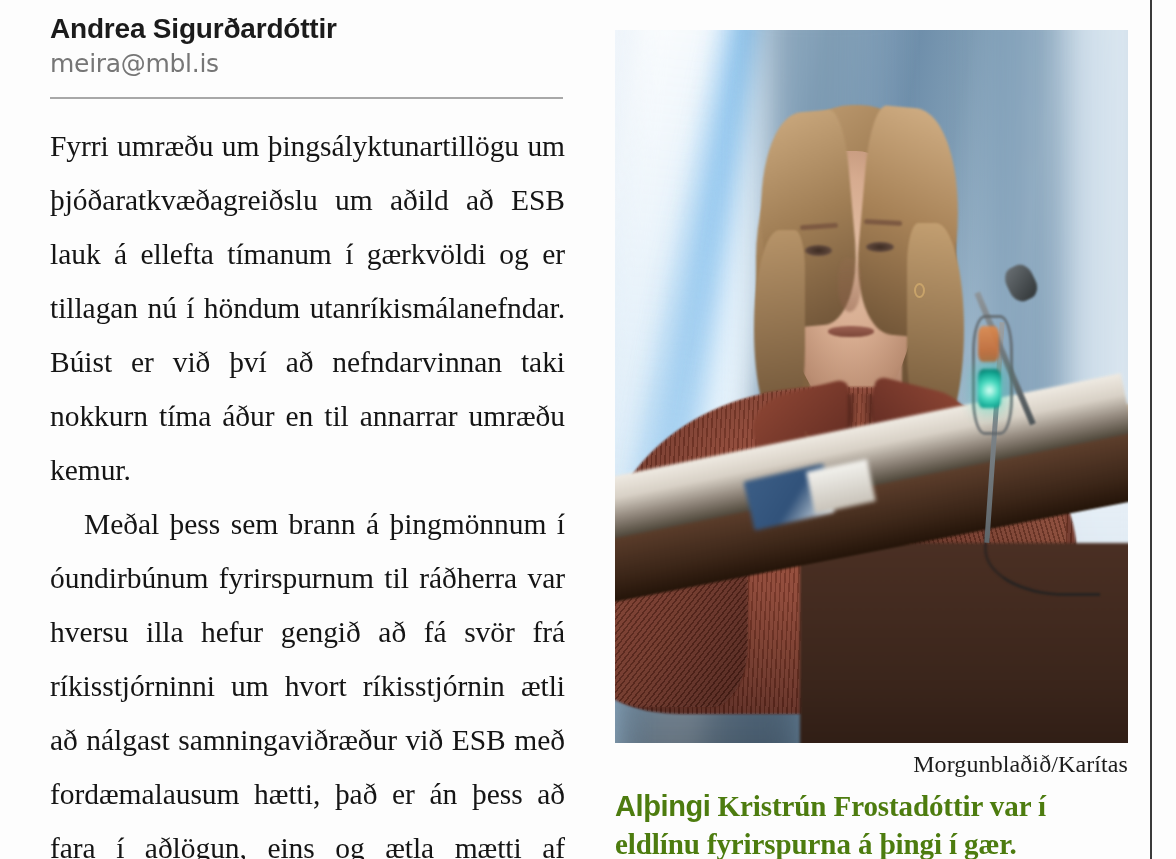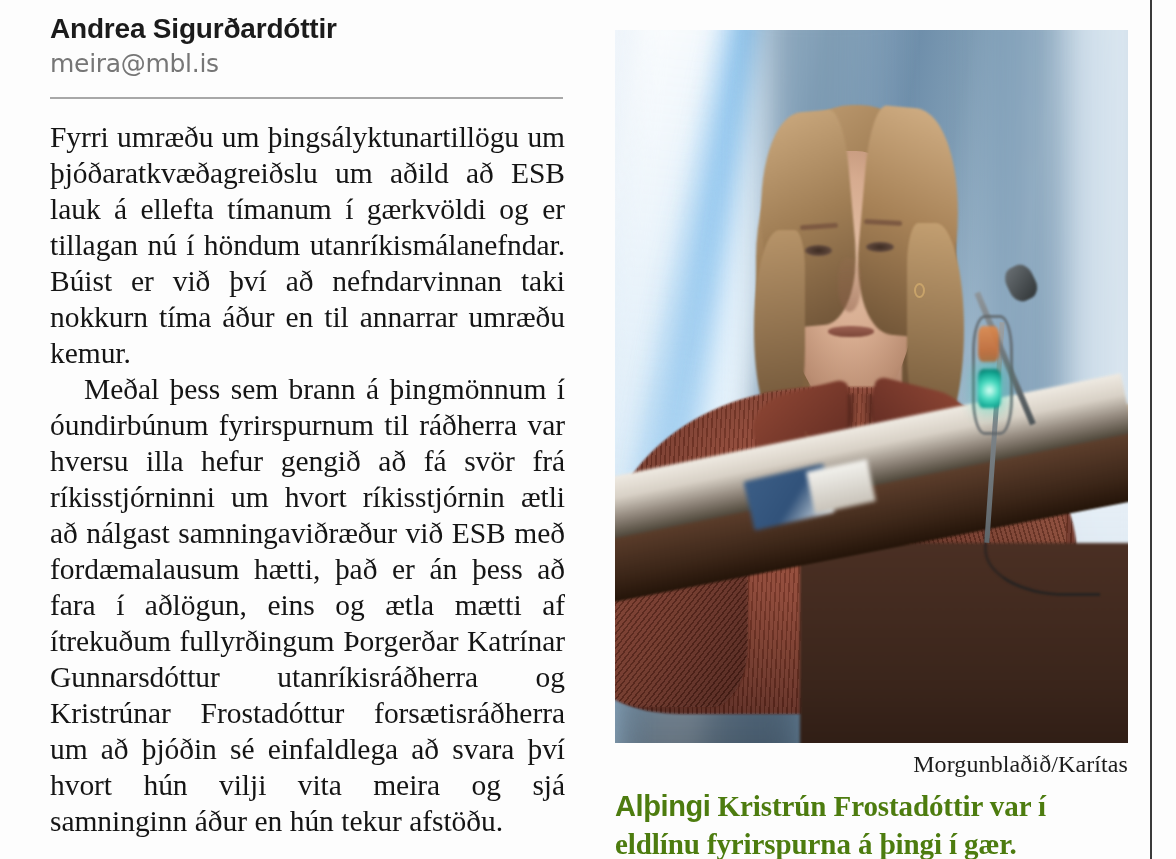--- a/index.html
+++ b/index.html
@@ -69,21 +69,21 @@
   .byline-rule {
     margin-top: 18px;
     height: 2px;
     width: 513px;
     background: #a8a8a8;
   }
 
   .body-text {
     font-family: "Liberation Serif", serif;
     font-size: 29.5px;
-    line-height: 36px;
+    line-height: 54px;
     color: #151515;
     text-align: justify;
     text-justify: inter-word;
     margin: 0;
     letter-spacing: -0.05px;
     word-spacing: 0.2px;
     hyphens: manual;
   }
 
   .para-1 {

